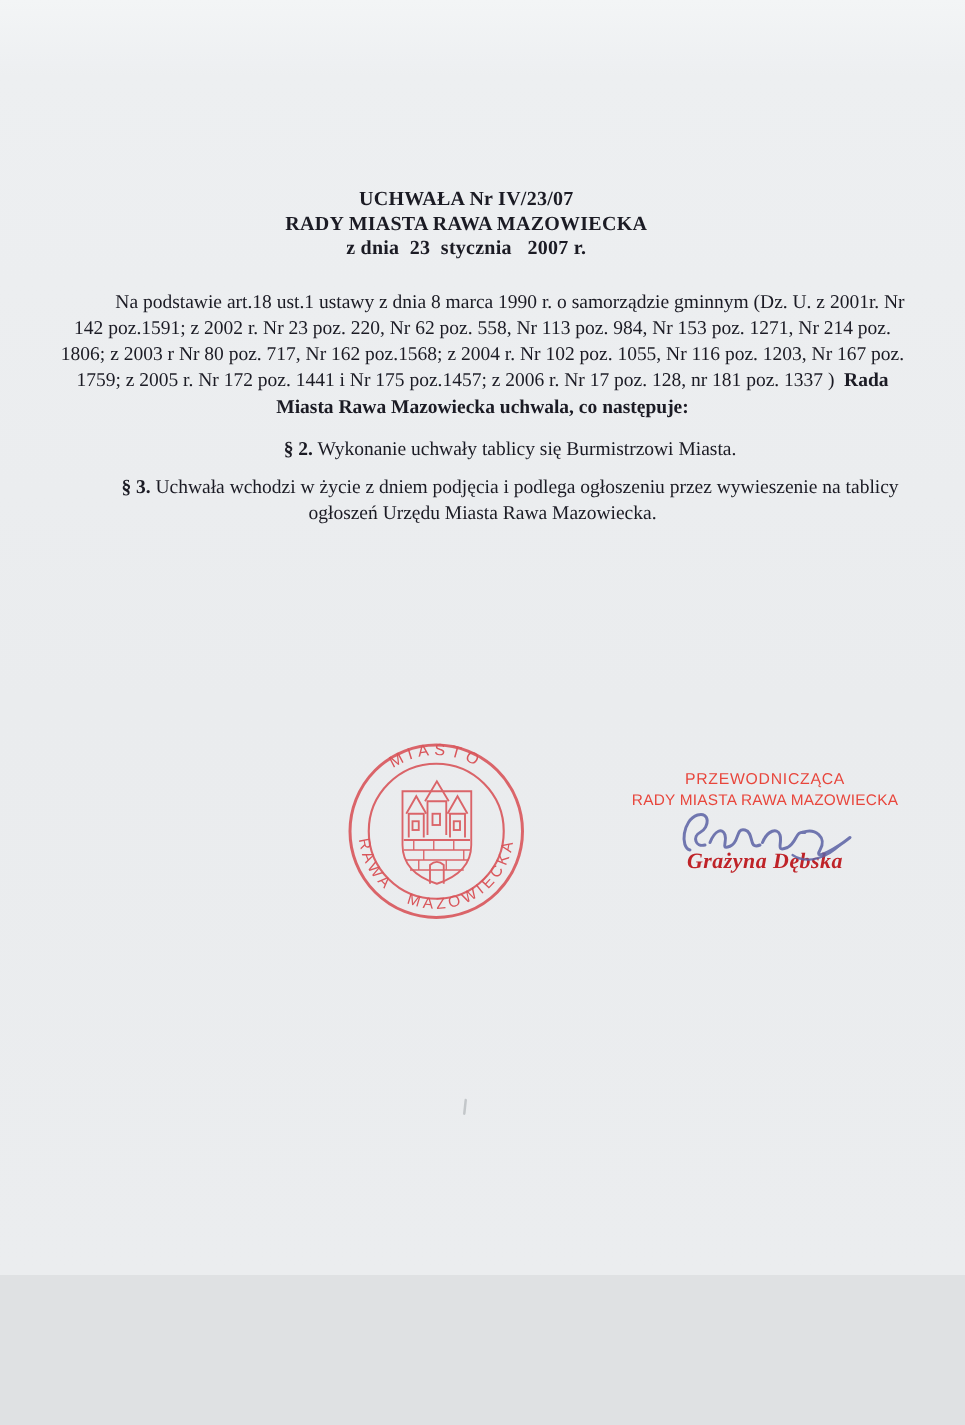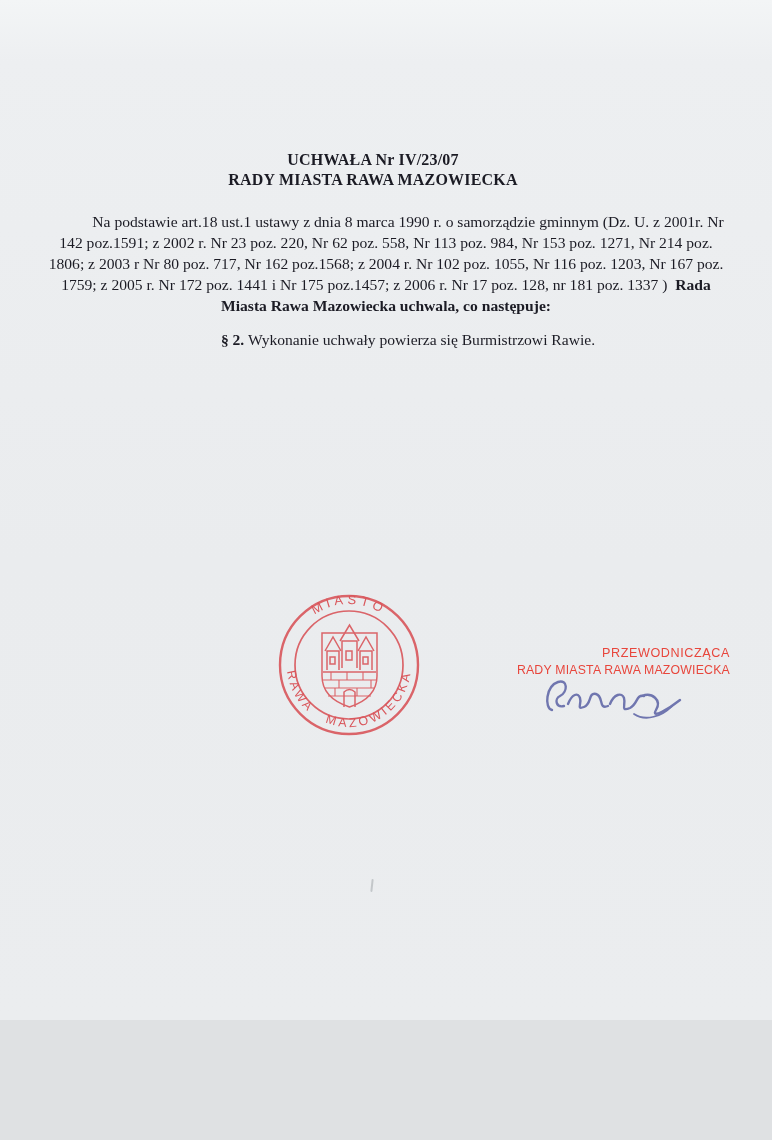--- a/index.html
+++ b/index.html
@@ -51,23 +51,23 @@
   .b { font-weight: bold; }
   
   .seal {
     position: absolute;
     left: 269px; top: 594px;
     width: 162px; height: 146px;
   }
   
   .sig-block {
     position: absolute;
-    left: 494px; top: 646px;
+    left: 494px; top: 616px;
     width: 236px;
-    text-align: right;
+    text-align: center;
     font-family: "Liberation Sans", sans-serif;
   }
   .sig-stamp-line1 {
     font-size: 12.6px;
     letter-spacing: 0.6px;
     color: #e8463c;
   }
   .sig-stamp-line2 {
     margin-top: 3px;
     font-size: 12.3px;
@@ -103,28 +103,30 @@
 </head>
 <body>
 
 <div class="paper">
 
   <div class="doc-flow">
 
     <div class="doc-title">
       <div>UCHWAŁA Nr IV/23/07</div>
       <div>RADY MIASTA RAWA MAZOWIECKA</div>
+      <div class="keep-space">z dnia  23  stycznia   2007 r.</div>
     </div>
 
 
     <div class="body-par indent preamble keep-space"><span>Na podstawie art.18 ust.1 ustawy z dnia 8 marca 1990 r. o samorządzie gminnym (Dz. U. z 2001r. Nr 142 poz.1591; z 2002 r. Nr 23 poz. 220, Nr 62 poz. 558, Nr 113 poz. 984, Nr 153 poz. 1271, Nr 214 poz. 1806; z 2003 r Nr 80 poz. 717, Nr 162 poz.1568; z 2004 r. Nr 102 poz. 1055, Nr 116 poz. 1203, Nr 167 poz. 1759; z 2005 r. Nr 172 poz. 1441 i Nr 175 poz.1457; z 2006 r. Nr 17 poz. 128, nr 181 poz. 1337 )  </span><span class="b">Rada Miasta Rawa Mazowiecka uchwala, co następuje:</span></div>
 
 
-    <div class="body-par indent par-2"><span class="b">§ 2.</span><span> Wykonanie uchwały powierza się Burmistrzowi Rawie.</span></div>
+    <div class="body-par indent par-2"><span class="b">§ 2.</span><span> Wykonanie uchwały tablicy się Burmistrzowi Miasta.</span></div>
 
+    <div class="body-par indent par-3"><span class="b">§ 3.</span><span> Uchwała wchodzi w życie z dniem podjęcia i podlega ogłoszeniu przez wywieszenie na tablicy ogłoszeń Urzędu Miasta Rawa Mazowiecka.</span></div>
 
   </div>
 
   <svg class="seal" viewBox="0 0 162 146">
     <g stroke="#d9565b" fill="none" stroke-width="2.4" opacity="0.9">
       <circle cx="80" cy="71" r="69"></circle>
       <circle cx="80" cy="71" r="54" stroke-width="1.7"></circle>
     </g>
     <defs>
       <path id="arcTop" d="M 19 71 A 61 61 0 0 1 141 71"></path>
@@ -155,20 +157,21 @@
       <path d="M 54 78 L 107 78"></path>
       <path d="M 54 86 L 107 86 M 55 94 L 106 94 M 59 102 L 102 102" stroke-width="1.2"></path>
       <path d="M 62 78 L 62 86 M 78 78 L 78 86 M 94 78 L 94 86 M 70 86 L 70 94 M 102 86 L 102 94 M 66 94 L 66 102 M 88 94 L 88 102" stroke-width="1.1"></path>
       <path d="M 75 113 L 75 98 Q 80.5 93 86 98 L 86 113"></path>
     </g>
   </svg>
 
   <div class="sig-block">
     <div class="sig-stamp-line1">PRZEWODNICZĄCA</div>
     <div class="sig-stamp-line2">RADY MIASTA RAWA MAZOWIECKA</div>
+    <div class="sig-name">Grażyna Dębska</div>
     <svg class="sig-ink" viewBox="0 0 150 64">
       <g stroke="#5b62a5" stroke-width="2.4" fill="none" stroke-linecap="round" opacity="0.85">
         <path d="M 14 40 C 6 38, 8 16, 20 12 C 30 9, 30 22, 22 26 C 16 29, 18 38, 26 36"></path>
         <path d="M 30 34 C 34 24, 40 22, 42 28 C 44 34, 38 40, 46 37 C 54 34, 50 22, 58 24 C 66 26, 60 40, 70 36"></path>
         <path d="M 72 34 C 76 24, 84 22, 86 28 C 88 35, 82 42, 92 38 C 100 34, 98 24, 106 26"></path>
         <path d="M 104 26 C 114 22, 124 30, 118 40 C 112 50, 132 38, 142 30"></path>
         <path d="M 96 44 C 108 52, 124 46, 134 36" stroke-width="1.8"></path>
       </g>
     </svg>
   </div>

